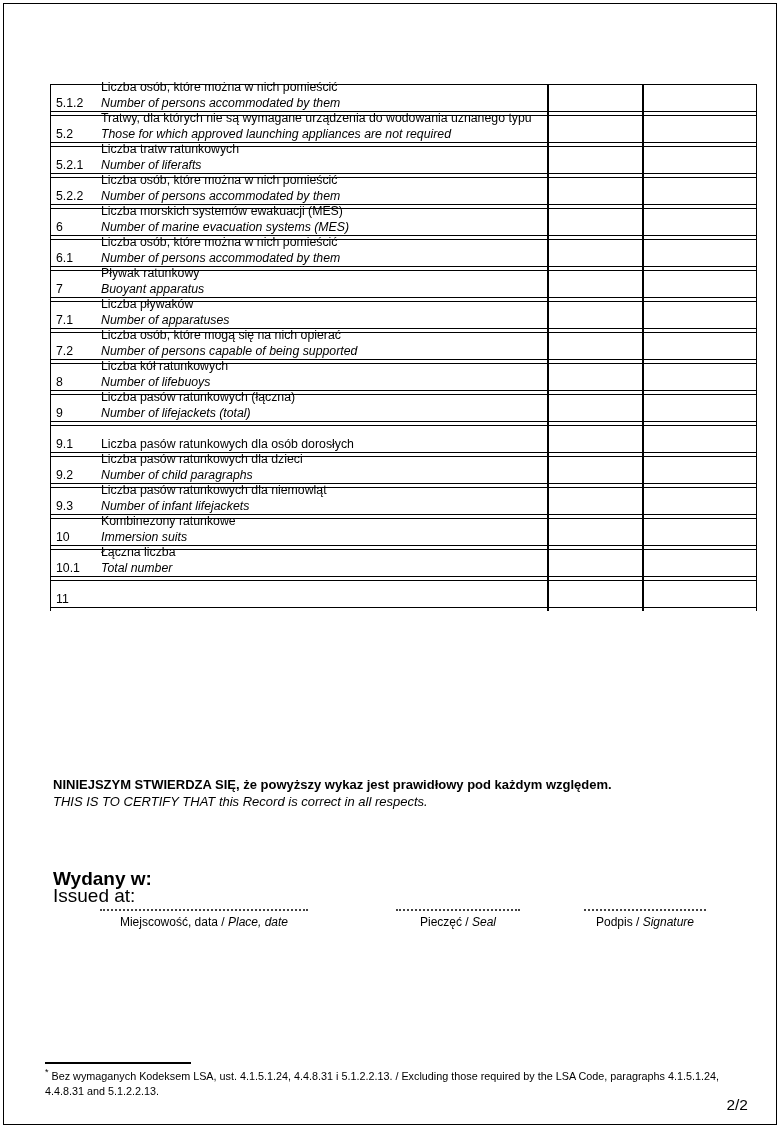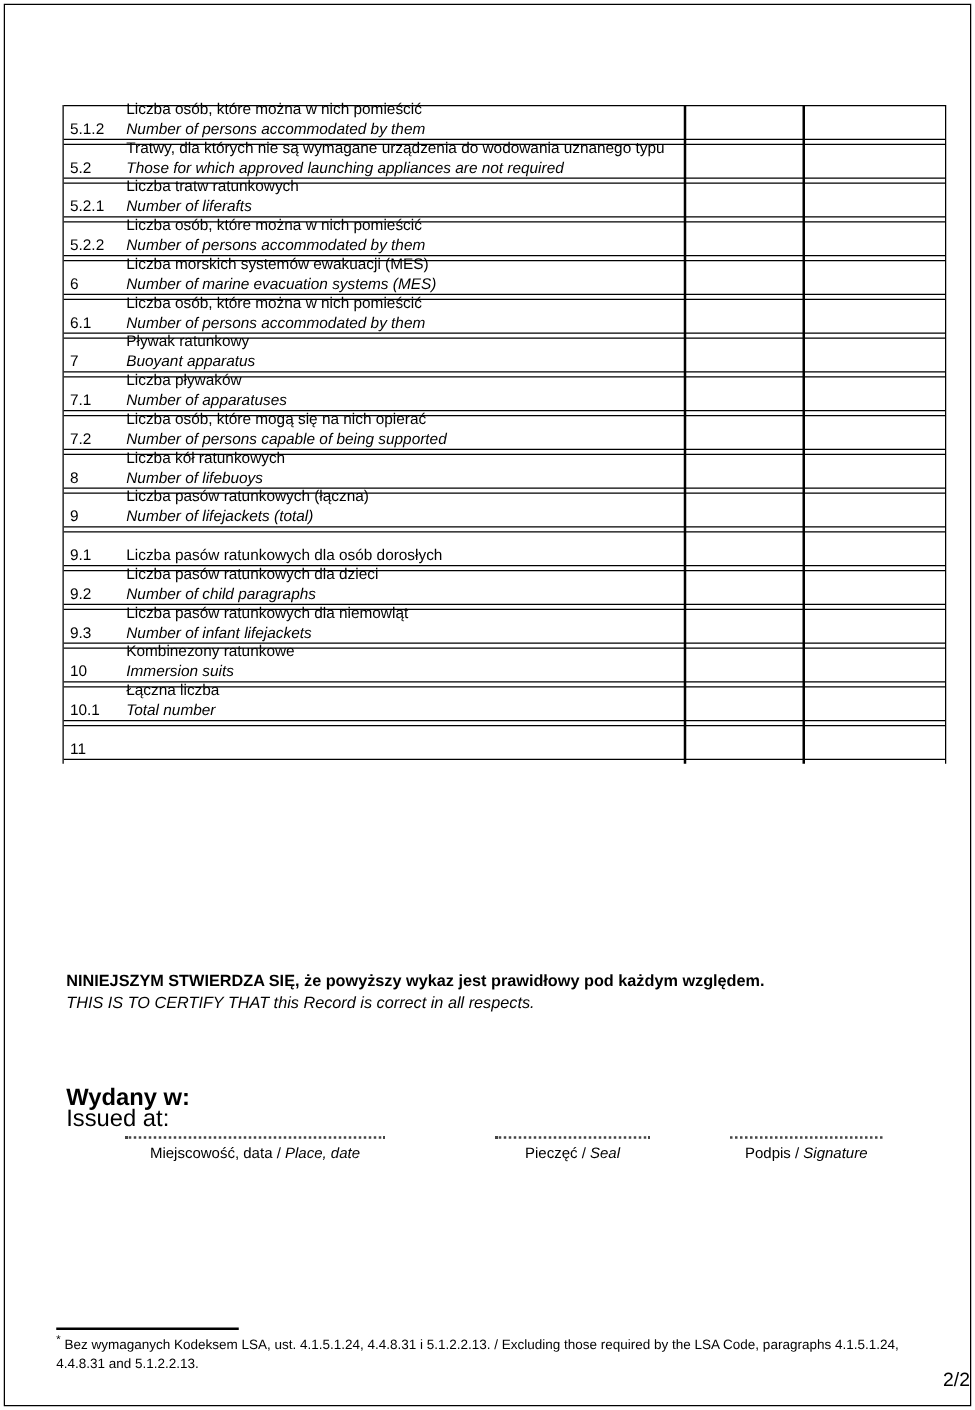--- a/index.html
+++ b/index.html
@@ -40,21 +40,21 @@
   .sig-1 { left:100px; top:909px; width:208px; }
   .sig-2 { left:396px; top:909px; width:124px; }
   .sig-3 { left:584px; top:909px; width:122px; }
   .sig .lab i { font-style:italic; }
 
   
   .footrule { position:absolute; left:45px; top:1062px; width:146px; height:2.4px; background:#000; }
   .footnote { position:absolute; left:45px; top:1069px; width:712px; font-size:10.8px; line-height:15px; }
   .footnote sup { font-size:9px; vertical-align:super; line-height:0; }
 
-  .pagenum { position:absolute; right:4px; top:1096px; font-size:15.5px; }
+  .pagenum { position:absolute; right:32px; top:1096px; font-size:15.5px; }
 </style>
 </head>
 <body>
 
 <div class="page-border"></div>
 
 <div class="tbl">
 
   <div class="row">
       <div class="num">5.1.2</div>

